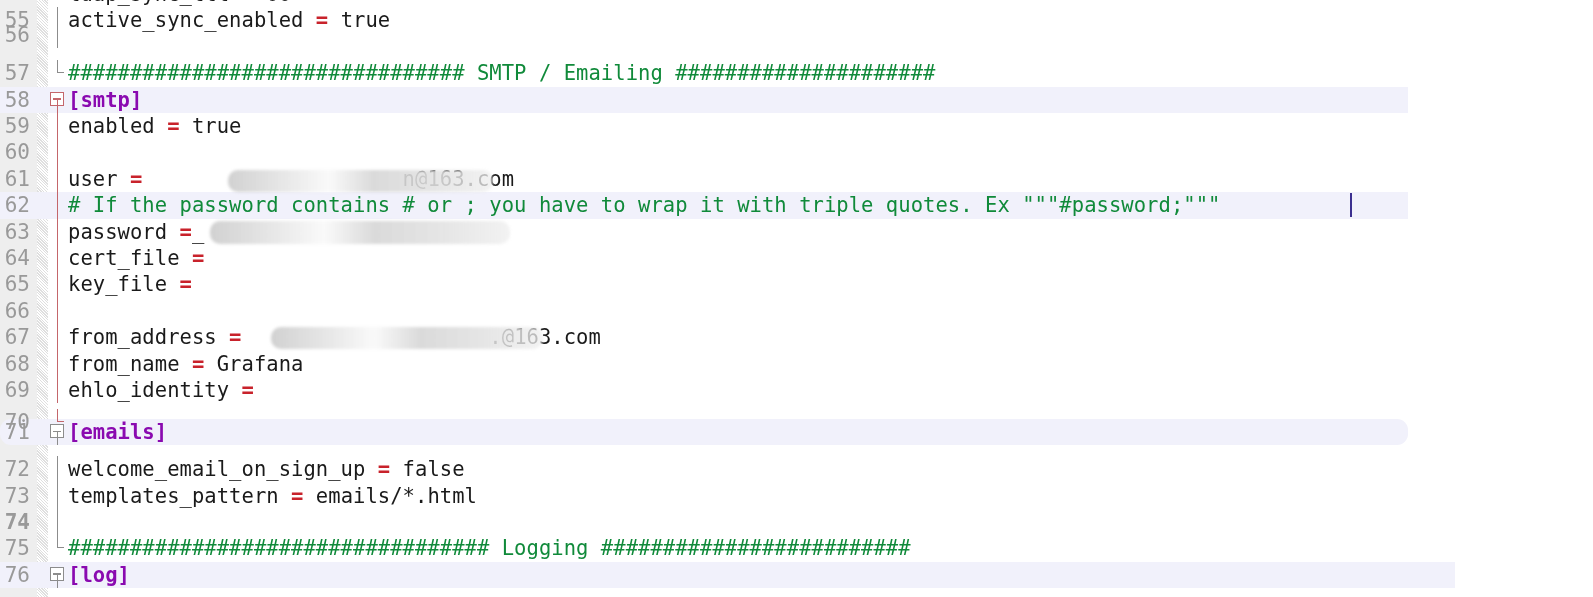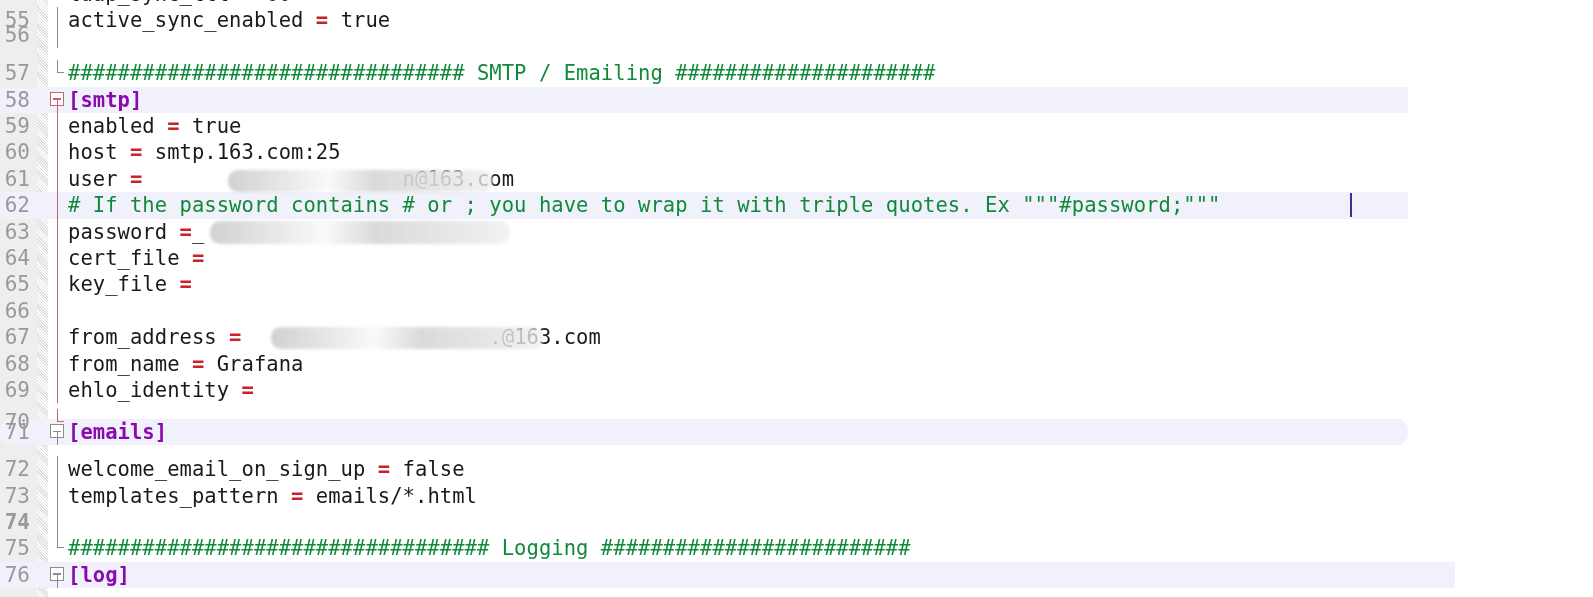--- a/index.html
+++ b/index.html
@@ -114,21 +114,21 @@
 <div id="editor">
   <div class="gutter-bg"></div>
   <div class="gutter-strip"></div>
   <div class="rows" id="rows">
       <div class="row" style="position: absolute; top: -19px;"><span class="code">ldap_sync_ttl = 60</span></div>
       <div class="row" style="position: absolute; top: 7.4px;"><span class="ln">55</span><span class="fold"><span class="fold-line grey"></span></span><span class="code"><span class="val">active_sync_enabled </span><span class="op">=</span><span class="val"> true</span></span></div>
       <div class="row" style="position: absolute; top: 22px;"><span class="ln">56</span><span class="fold"><span class="fold-line grey"></span></span><span class="code"></span></div>
       <div class="row" style="position: absolute; top: 60.2px; padding-left: 40px;"><span class="ln">57</span><span class="fold"><span class="fold-end grey"></span></span><span class="code"><span class="cmt">################################ SMTP / Emailing #####################</span></span></div>
       <div class="row hl" style="position: absolute; top: 86.6px;"><span class="ln">58</span><span class="fold"><span class="fold-box"></span><span class="fold-line half-bot"></span></span><span class="code"><span class="sec">[smtp]</span></span></div>
       <div class="row" style="position: absolute; top: 113px;"><span class="ln">59</span><span class="fold"><span class="fold-line"></span></span><span class="code"><span class="val">enabled </span><span class="op">=</span><span class="val"> true</span></span></div>
-      <div class="row" style="position: absolute; top: 139.4px;"><span class="ln">60</span><span class="fold"><span class="fold-line"></span></span><span class="code"><span class="val">host </span><span class="op">=</span><span class="val"> smtp.163.com:25</span></span></div>
+      <div class="row" style="position: absolute; top: 139.4px;"><span class="ln">60</span><span class="fold"><span class="fold-line"></span></span></div>
       <div class="row" style="position: absolute; top: 165.8px;"><span class="ln">61</span><span class="fold"><span class="fold-line"></span></span><span class="code"><span class="val">user </span><span class="op">=</span><span class="val">                     n@163.com</span></span><span class="redact" style="left: 228px; top: 4px; width: 265px; height: 22px;"></span></div>
       <div class="row hl" style="position: absolute; top: 192.2px;"><span class="ln">62</span><span class="fold"><span class="fold-line"></span></span><span class="code"><span class="cmt"># If the password contains # or ; you have to wrap it with triple quotes. Ex """#password;"""</span></span><span class="caret" style="left: 1350px;"></span></div>
       <div class="row" style="position: absolute; top: 218.6px;"><span class="ln">63</span><span class="fold"><span class="fold-line"></span></span><span class="code"><span class="val">password </span><span class="op">=</span><span class="val">_</span></span><span class="redact" style="left: 210px; top: 2px; width: 300px; height: 23px;"></span></div>
       <div class="row" style="position: absolute; top: 245px;"><span class="ln">64</span><span class="fold"><span class="fold-line"></span></span><span class="code"><span class="val">cert_file </span><span class="op">=</span></span></div>
       <div class="row" style="position: absolute; top: 271.4px;"><span class="ln">65</span><span class="fold"><span class="fold-line"></span></span><span class="code"><span class="val">key_file </span><span class="op">=</span></span></div>
       <div class="row" style="position: absolute; top: 297.8px;"><span class="ln">66</span><span class="fold"><span class="fold-line"></span></span></div>
       <div class="row" style="position: absolute; top: 324.2px;"><span class="ln">67</span><span class="fold"><span class="fold-line"></span></span><span class="code"><span class="val">from_address </span><span class="op">=</span><span class="val">                    .@163.com</span></span><span class="redact" style="left: 271px; top: 3px; width: 272px; height: 22px;"></span></div>
       <div class="row" style="position: absolute; top: 350.6px;"><span class="ln">68</span><span class="fold"><span class="fold-line"></span></span><span class="code"><span class="val">from_name </span><span class="op">=</span><span class="val"> Grafana</span></span></div>
       <div class="row" style="position: absolute; top: 377px;"><span class="ln">69</span><span class="fold"><span class="fold-line"></span></span><span class="code"><span class="val">ehlo_identity </span><span class="op">=</span></span></div>
       <div class="row" style="position: absolute; top: 409px; text-decoration: underline;"><span class="ln">70</span><span class="fold"><span class="fold-end"></span></span><span class="code"></span></div>

